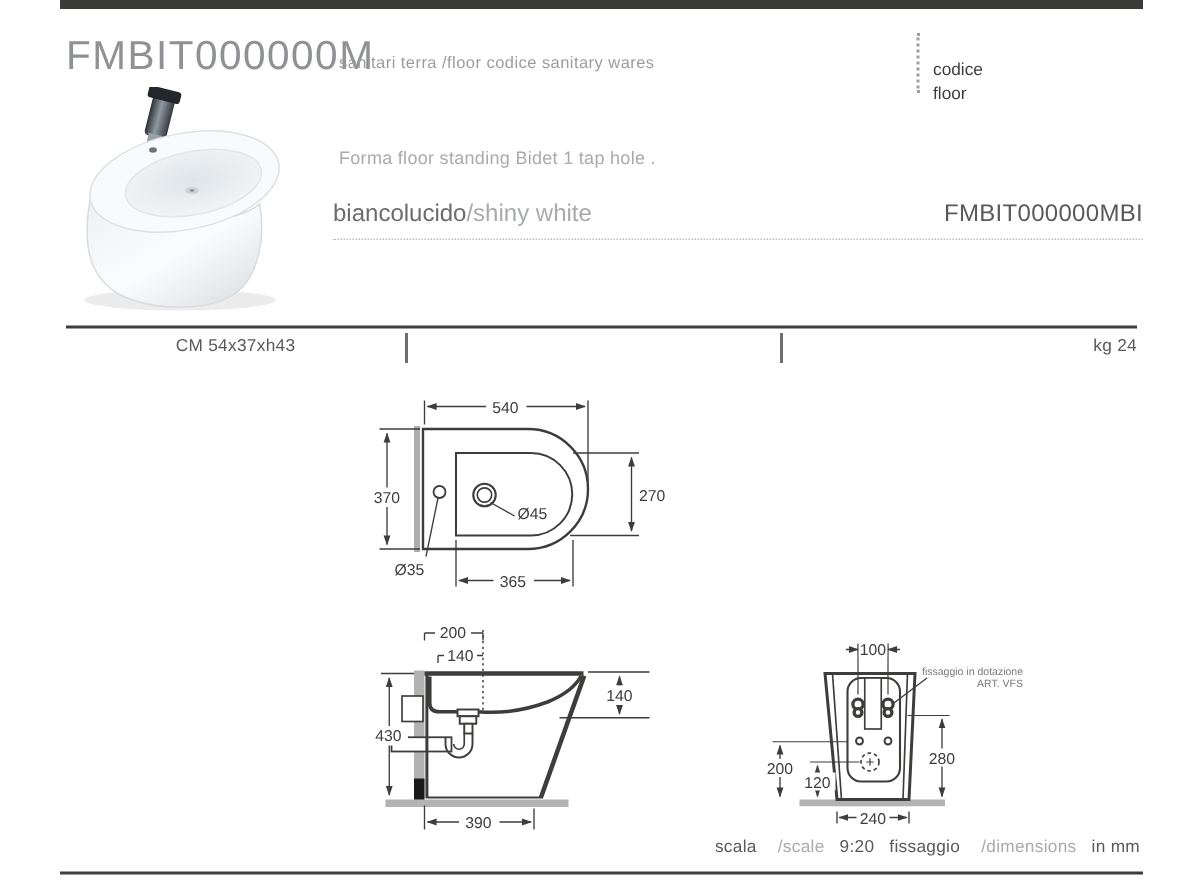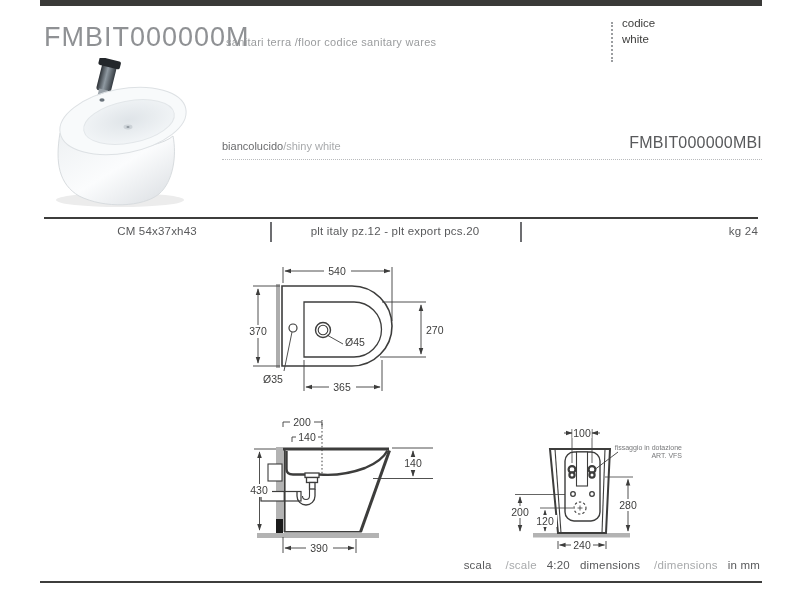--- a/index.html
+++ b/index.html
@@ -5,27 +5,27 @@
   * { margin:0; padding:0; box-sizing:border-box; }
   html,body { background:#e8e8e8; }
   .page {
     position:relative; width:790px; height:590px; background:#ffffff;
     font-family:"Liberation Sans", sans-serif; overflow:hidden; margin:0 auto;
   }
   .abs { position:absolute; }
   .topbar { left:40px; top:0; width:722px; height:6px; background:#3a3a38; }
   .product-code { left:44px; top:22px; font-size:27px; color:#8f9194; letter-spacing:1px; font-weight:400; }
   .category { left:226px; top:36px; font-size:11px; color:#9a9c9e; letter-spacing:0.3px; }
-  .code-block { left:622px; top:16px; font-size:11.5px; color:#3d3d3c; line-height:1.35; }
+  .code-block { left:622px; top:40px; font-size:11.5px; color:#3d3d3c; line-height:1.35; }
   .code-dotted { left:611px; top:22px; height:40px; width:0; border-left:2px dotted #9b9da0; }
   .desc1 { left:226px; top:82px; font-size:12px; color:#6b6c6e; letter-spacing:0.2px; }
   .desc2 { left:226px; top:98px; font-size:12px; color:#a8aaac; letter-spacing:0.2px; }
   .finish-row { left:222px; top:134px; width:540px; padding-bottom:7px;
     border-bottom:1px dotted #b9bbbd; display:flex; justify-content:space-between; align-items:flex-end; }
-  .finish-left { font-size:11px; }
+  .finish-left { font-size:16px; }
   .finish-it { color:#6b6c6e; } .finish-en { color:#a8aaac; }
   .variant-code { font-size:16px; color:#58595b; letter-spacing:0.2px; }
   .spec-line { left:44px; top:217px; width:714px; height:2px; background:#3d3d3c; }
   .spec-cell { top:225px; font-size:11.5px; color:#58595b; text-align:center; letter-spacing:0.2px; }
   .spec-sep { top:222px; width:1.5px; height:20px; background:#6d6e71; }
   .footer-text { right:30px; top:559px; font-size:11.5px; letter-spacing:0.2px; }
   .footer-text span { color:#58595b;text-align:center; }
   .footer-text .lt { color:#a8aaac;margin-left:14px; }
   .footer-text .gap { display:inline-block; width:10px; }
   .bottom-line { left:40px; top:581px; width:722px; height:2px; background:#3d3d3c; }
@@ -37,21 +37,21 @@
 
 <div class="page">
 
   <div class="abs topbar"></div>
 
   <div class="abs product-code">FMBIT000000M</div>
   <div class="abs category">sanitari terra /floor codice sanitary wares</div>
   <div class="abs code-dotted"></div>
   <div class="abs code-block">
     <div>codice</div>
-    <div>white</div>
+    <div>floor</div>
   </div>
 
   <svg class="abs" style="left:35px; top:58px;" width="185" height="152" viewBox="0 0 185 152">
     <defs>
       <linearGradient id="bodyG" x1="0" y1="0" x2="1" y2="1">
         <stop offset="0" stop-color="#eef1f3"></stop>
           <stop offset="0.5" stop-color="#fbfcfd"></stop>
           <stop offset="1" stop-color="#d9dde1"></stop>
       </linearGradient>
       <radialGradient id="basinG" cx="0.5" cy="0.45" r="0.8">
@@ -73,32 +73,32 @@
       <rect x="67" y="32" width="9" height="10" fill="#9aa2a9"></rect>
     </g>
     <ellipse cx="88" cy="63" rx="64" ry="32" transform="rotate(-11 88 63)" fill="#f8fafb" stroke="#dde1e4" stroke-width="1"></ellipse>
     <ellipse cx="94" cy="64" rx="46" ry="21" transform="rotate(-11 94 64)" fill="url(#basinG)" stroke="#e2e6e9" stroke-width="1"></ellipse>
     <ellipse cx="66" cy="42" rx="3" ry="2" fill="#5d6良4" opacity="0"></ellipse>
     <ellipse cx="67" cy="42" rx="2.6" ry="1.8" fill="#6a737b"></ellipse>
     <ellipse cx="93" cy="69" rx="4.5" ry="2.4" fill="#ccd2d7"></ellipse>
     <ellipse cx="93" cy="69" rx="1.6" ry="0.9" fill="#8f979e"></ellipse>
   </svg>
 
+  <div class="abs desc2">Forma floor standing Bidet 1 tap hole .</div>
 
   <div class="abs finish-row">
     <div class="finish-left">
       <span class="finish-it">biancolucido</span><span class="finish-en">/shiny white</span>
     </div>
     <div class="variant-code">FMBIT000000MBI</div>
   </div>
 
   <div class="abs spec-line"></div>
   <div class="abs spec-cell" style="left:44px; width:226px;">CM  54x37xh43</div>
   <div class="abs spec-sep" style="left:270px;"></div>
-  <div class="abs spec-cell" style="left:272px; width:246px;">plt italy pz.12  - plt export pcs.20</div>
   <div class="abs spec-sep" style="left:520px;"></div>
   <div class="abs spec-cell" style="left:522px; width:236px;text-align:right;">kg 24</div>
 
   <svg class="abs" style="left:230px; top:255px;" width="243" height="148" viewBox="0 0 243 148">
     <defs>
       <marker id="arrP" viewBox="0 0 10 10" refX="9" refY="5" markerWidth="7.5" markerHeight="7.5" orient="auto-start-reverse">
         <path d="M0,1.6 L10,5 L0,8.4 Z" fill="#3d3d3c"></path>
       </marker>
     </defs>
     <rect x="46" y="29" width="4" height="84" fill="#adadad"></rect>
@@ -232,17 +232,17 @@
     <rect x="4" y="106" width="23" height="12" fill="#fff"></rect>
     <text x="15" y="116" text-anchor="middle">200</text>
     <rect x="29" y="115" width="23" height="12" fill="#fff"></rect>
     <text x="40" y="125" text-anchor="middle">120</text>
     <rect x="112" y="99" width="23" height="12" fill="#fff"></rect>
     <text x="123" y="109" text-anchor="middle">280</text>
     <text x="77" y="149" text-anchor="middle">240</text>
   </svg>
 
   <div class="abs footer-text">
-    <span>scala</span><span class="lt">/scale</span><span class="gap"></span><span>4:20</span><span class="gap"></span><span>dimensions</span><span class="lt">/dimensions</span><span class="gap"></span><span>in mm</span>
+    <span>scala</span><span class="lt">/scale</span><span class="gap"></span><span>9:20</span><span class="gap"></span><span>fissaggio</span><span class="lt">/dimensions</span><span class="gap"></span><span>in mm</span>
   </div>
   <div class="abs bottom-line"></div>
 
 </div>
 
 </body></html>

